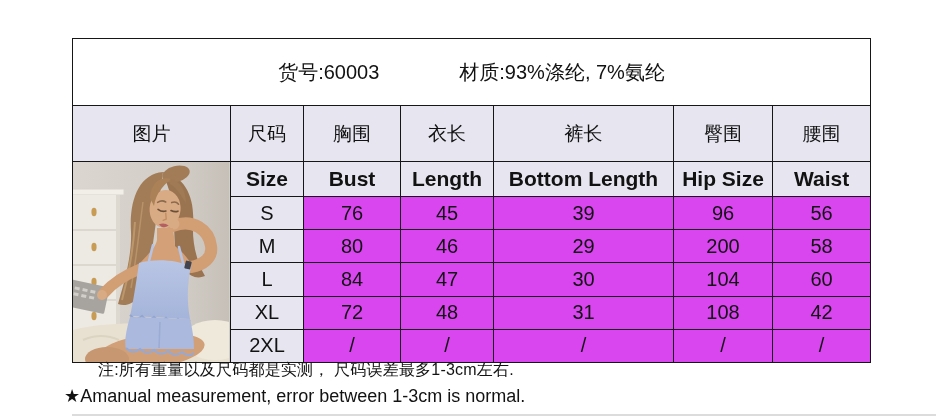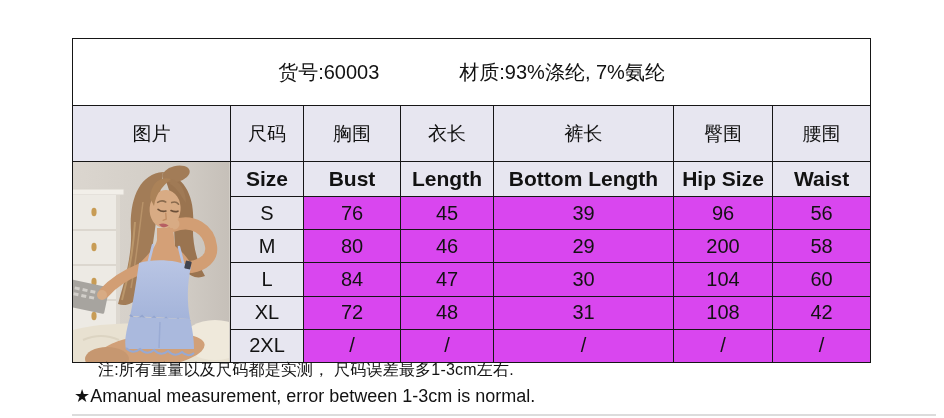--- a/index.html
+++ b/index.html
@@ -22,21 +22,21 @@
   .scol { background:#e7e6f0 !important; font-weight:700; font-size:21px; }
   .photo-cell { padding:0; background:#d3cec7; }
   .photo-cell svg { display:block; }
 
   .note-cn {
     position:absolute; left:73px; top:360px; font-size:16px; font-weight:400;
     letter-spacing:0.2px;
     margin-left:25px;
   }
   .note-en {
-    position:absolute; left:74px; top:385px; font-size:18px; font-weight:400;
+    position:absolute; left:64px; top:385px; font-size:18px; font-weight:400;
   }
   .bottom-divider {
     position:absolute; left:72px; top:414px; width:864px; height:2px;
     background:#dcdcdc;
   }
 </style>
 </head>
 <body>
 
 <table class="sheet-table">

